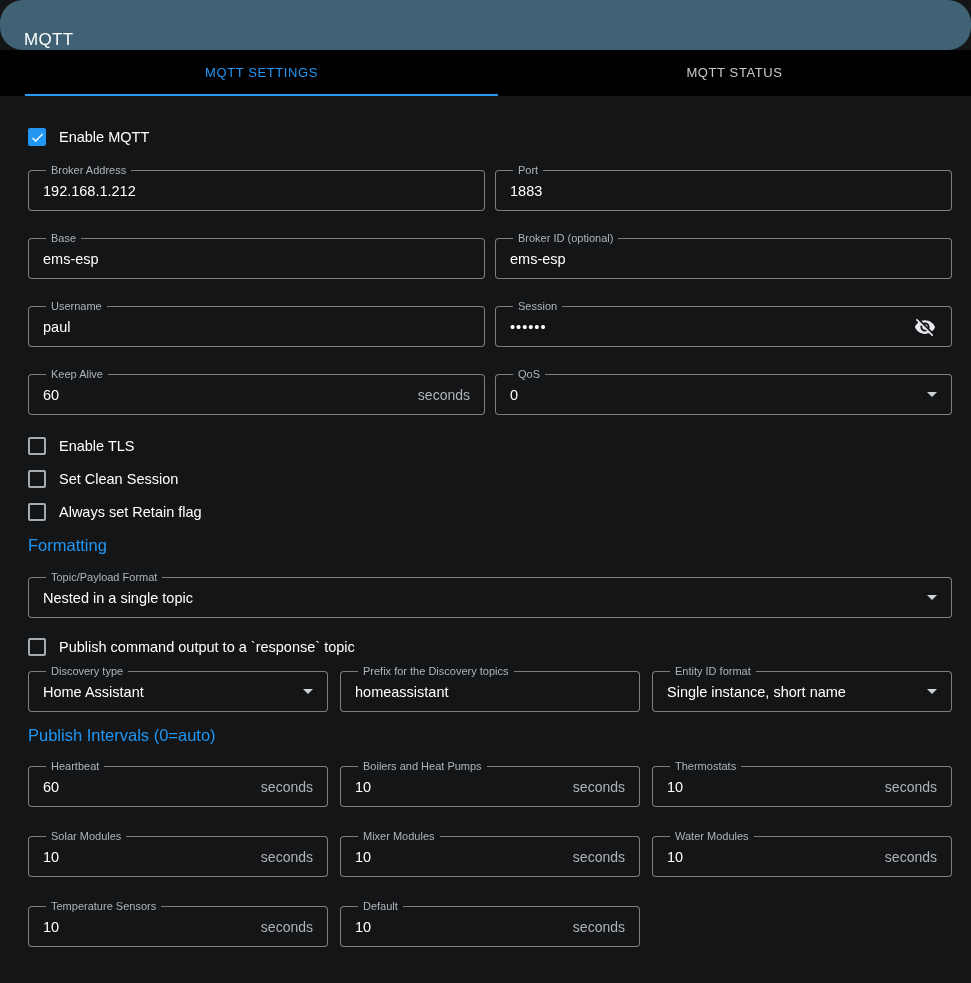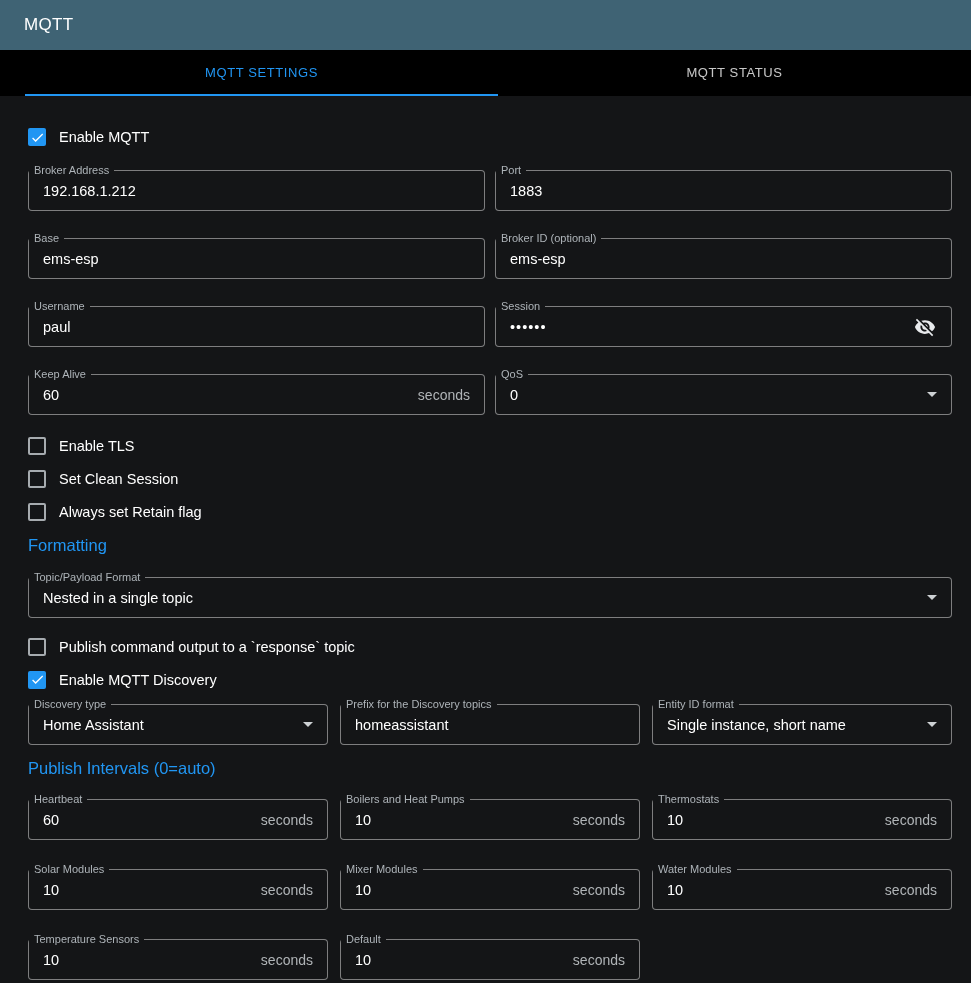--- a/index.html
+++ b/index.html
@@ -12,21 +12,21 @@
   }
   *{margin:0;padding:0;box-sizing:border-box;}
   html,body{width:971px;height:983px;}
   body{
     background:var(--bg);
     font-family:"Liberation Sans", sans-serif;
     overflow:hidden;
     color:#fff;
   }
   
-  .appbar{height:50px;background:var(--appbar);display:flex;align-items:center;padding:0 24px;}
+  .appbar{height:50px;background:var(--appbar);display:flex;align-items:flex-end;padding:0 24px;border-radius:23px;}
   .appbar-title{color:#fff;font-size:17px;font-weight:500;letter-spacing:.3px;}
   
   .tabbar{height:46px;background:#000;display:flex;padding-left:25px;}
   .tab{flex:1;display:flex;align-items:center;justify-content:center;font-size:13px;font-weight:500;
        letter-spacing:.6px;color:rgba(255,255,255,0.78);text-transform:uppercase;cursor:pointer;
        border-bottom:2px solid transparent;}
   .tab.active{color:var(--accent);border-bottom-color:var(--accent);}
   
   .content{padding:24px 19px 0 28px;}
   
@@ -39,21 +39,21 @@
   .check-label{font-size:14.5px;color:#fff;}
   
   .row2{display:grid;grid-template-columns:1fr 1fr;gap:10px;margin-bottom:27px;}
   .row2.tight{margin-bottom:14px;}
   .row3{display:grid;grid-template-columns:1fr 1fr 1fr;gap:12px;margin-bottom:29px;}
   .row3.discovery{margin-top:8px;margin-bottom:10px;text-align:center;}
   .row1{margin-bottom:12px;}
   .field{position:relative;height:41px;border:1px solid var(--border);border-radius:4px;
          display:flex;align-items:center;padding:0 14px;background:var(--bg);cursor:text;}
   .field.select{cursor:pointer;}
-  .field-label{position:absolute;top:-7px;left:0;background:var(--bg);padding:0 5px;
+  .field-label{position:absolute;top:-7px;left:17px;background:var(--bg);padding:0 5px;
                font-size:11px;color:var(--label);line-height:13px;white-space:nowrap;}
   .field-value{color:#fff;font-size:14.5px;white-space:nowrap;}
   .suffix{margin-left:auto;color:var(--muted);font-size:14px;}
   .dd-arrow{margin-left:auto;width:0;height:0;border-left:5px solid transparent;
             border-right:5px solid transparent;border-top:5px solid #cdd1d4;}
   .eye-btn{margin-left:auto;width:24px;height:24px;display:flex;align-items:center;justify-content:center;cursor:pointer;}
   .eye-btn svg{width:22px;height:22px;fill:#e8eaed;}
   
   .section-heading{color:var(--accent);font-size:16.5px;font-weight:400;line-height:22px;}
   .section-heading.formatting{margin:6px 0 21px;}
@@ -157,28 +157,20 @@
       <span class="field-value">Nested in a single topic</span>
       <span class="dd-arrow"></span>
     </div>
   </div>
 
   <label class="check-row">
     <span class="cb unchecked"></span>
     <span class="check-label">Publish command output to a `response` topic</span>
   </label>
 
-  <label class="check-row">
-    <span class="cb checked">
-      <svg viewBox="0 0 24 24">
-          <path d="M9 16.17 4.83 12l-1.42 1.41L9 19 21 7l-1.41-1.41z"></path>
-        </svg>
-    </span>
-    <span class="check-label">Enable MQTT Discovery</span>
-  </label>
 
   <div class="row3 discovery">
     <div class="field select">
       <span class="field-label">Discovery type</span>
       <span class="field-value">Home Assistant</span>
       <span class="dd-arrow"></span>
     </div>
     <div class="field">
       <span class="field-label">Prefix for the Discovery topics</span>
       <span class="field-value">homeassistant</span>

